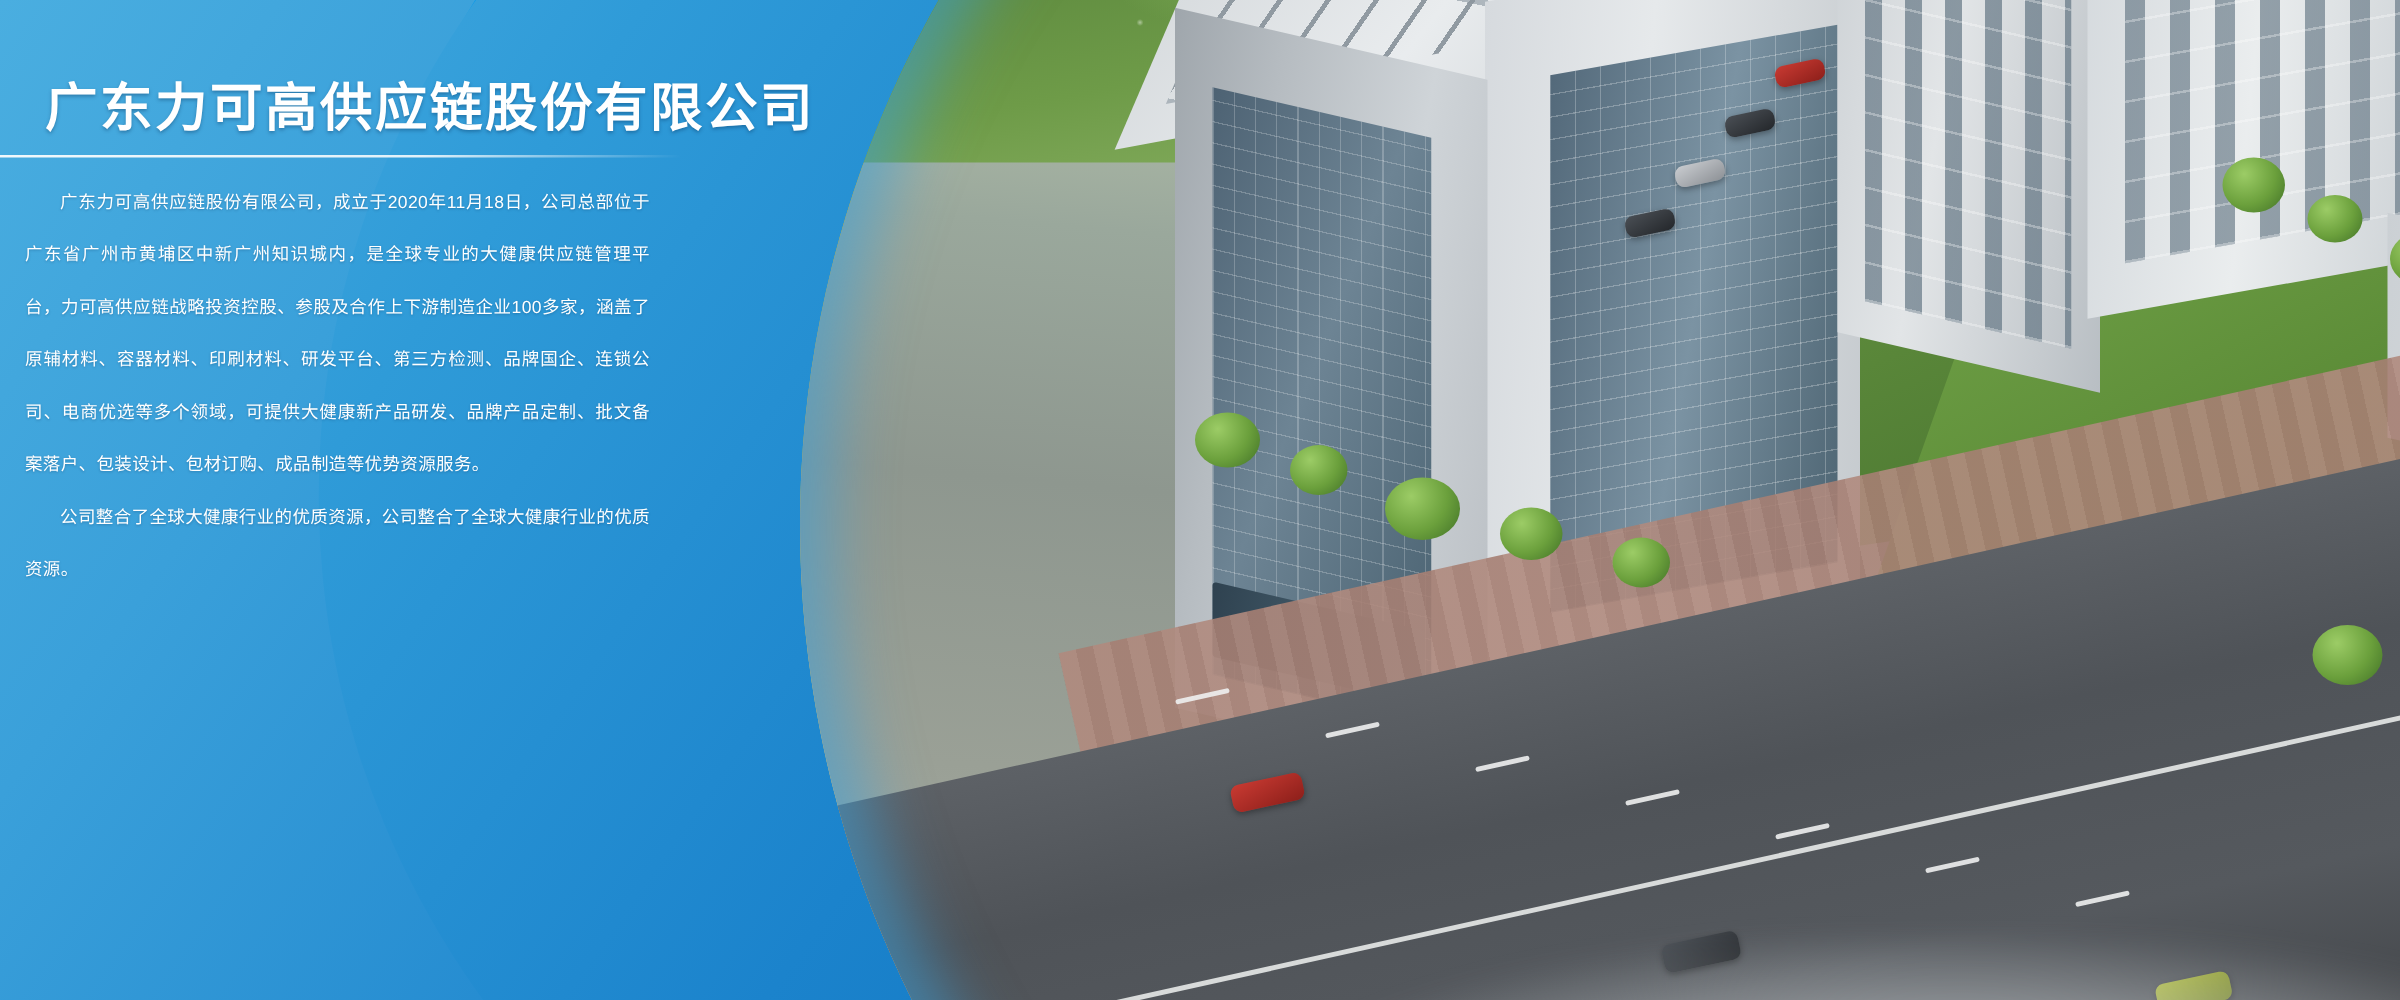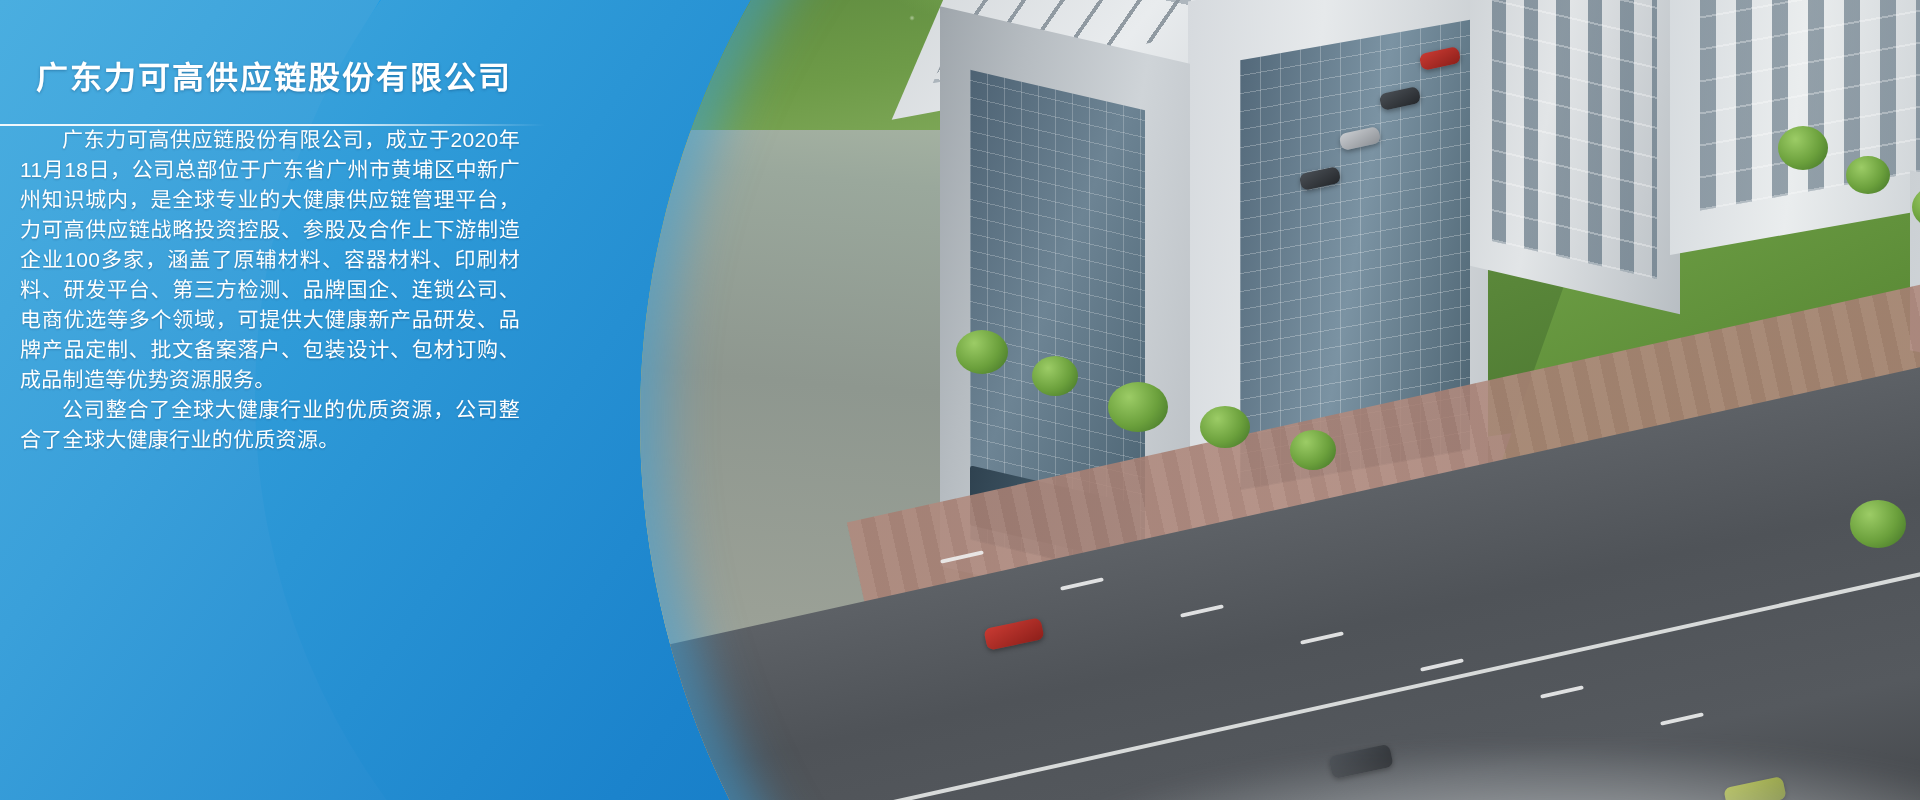--- a/index.html
+++ b/index.html
@@ -196,30 +196,30 @@
   
   .disc-feather{
     position:absolute;inset:0;border-radius:50%;
     box-shadow:inset 0 0 46px 26px rgba(58,160,218,.55);
   }
 
   
   .text-col{position:absolute;left:0;top:0;width:560px;height:800px;}
   .title{
     position:absolute;left:36px;top:52px;
-    font-size:32px;font-weight:700;color:#ffffff;letter-spacing:2px;
+    font-size:42px;font-weight:700;color:#ffffff;letter-spacing:2px;
     text-shadow:0 1px 3px rgba(0,40,80,.35);white-space:nowrap;
   }
   .rule{
     position:absolute;left:0;top:124px;width:545px;height:2px;
     background:linear-gradient(90deg,rgba(255,255,255,.92) 0%,rgba(255,255,255,.85) 62%,rgba(255,255,255,0) 100%);
   }
   .body-text{
-    position:absolute;left:20px;top:125px;width:500px;
-    font-size:21px;line-height:30px;color:#ffffff;
+    position:absolute;left:20px;top:140px;width:500px;
+    font-size:14px;line-height:42px;color:#ffffff;
     text-align:justify;text-justify:inter-ideograph;
     letter-spacing:.3px;text-shadow:0 1px 2px rgba(0,40,80,.3);
   }
   .body-text p{margin:0;text-indent:2em;}
 </style>
 </head>
 <body>
 
 <div class="banner">
 

